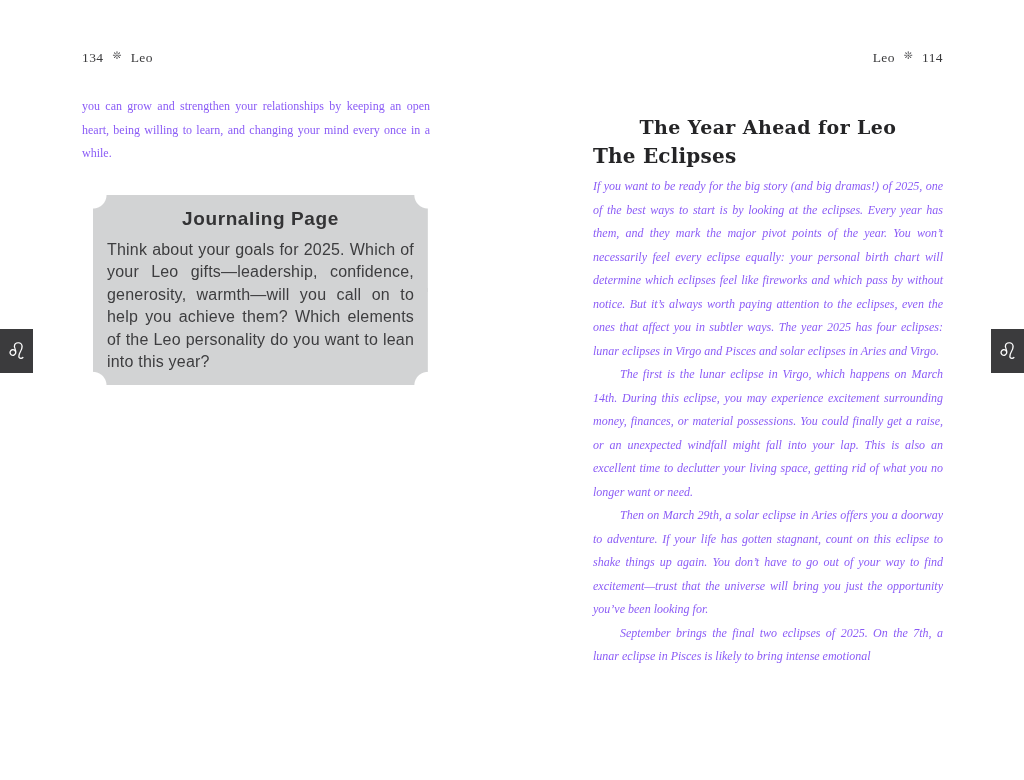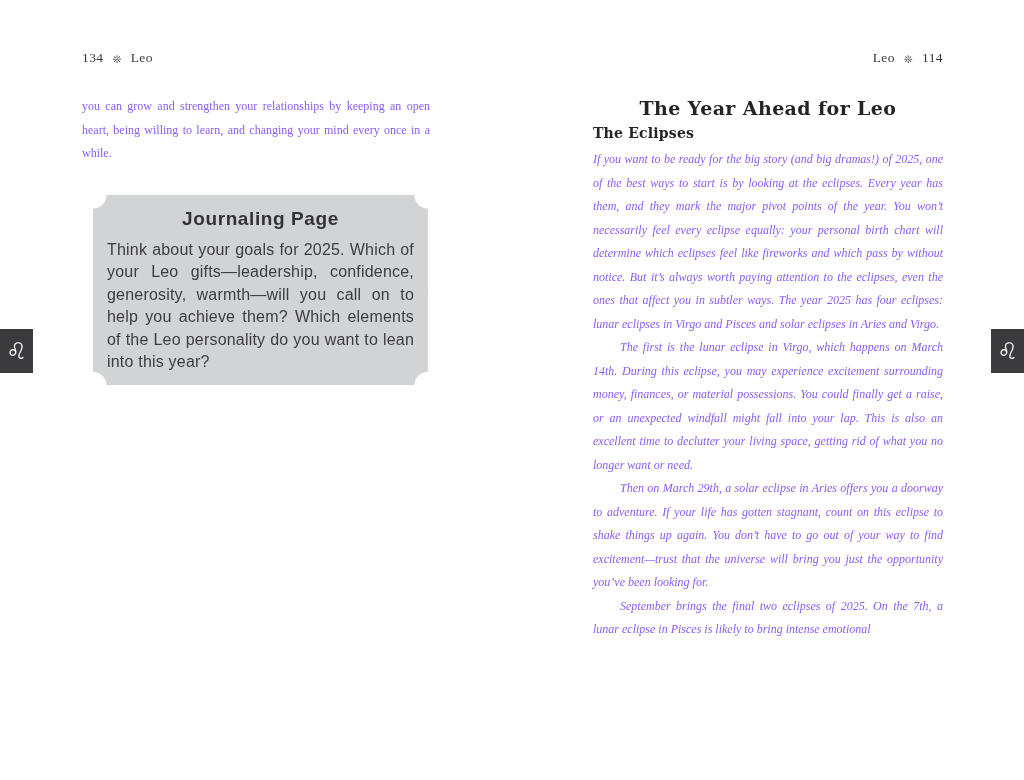--- a/index.html
+++ b/index.html
@@ -16,21 +16,21 @@
   .page { position: absolute; top: 50px; }
   .page-left  { left: 82px;  width: 348px; }
   .page-right { left: 593px; width: 350px; }
 
   
   .running-header {
     font-size: 13.5px;
     letter-spacing: 0.4px;
     color: #3a3a3c;
     display: flex;
-    align-items: flex-end;
+    align-items: flex-start;
     gap: 9px;
   }
   .running-header.right { justify-content: flex-end; }
   .ornament {
     font-family: "DejaVu Sans", sans-serif;
     font-size: 10.5px;
     color: #47474a;
     position: relative;
     top: -1px;
   }
@@ -41,33 +41,33 @@
     line-height: 23.5px;
     text-align: justify;
     color: #8b5cf6;
   }
   .page-left .body-text { margin-top: 29px; }
   .page-right .body-text { margin-top: 7px; font-style: italic; }
   .body-text p.indent { text-indent: 27px; }
 
   
   .section-title {
-    margin-top: 31px;
+    margin-top: 50px;
     text-align: center;
     font-family: "DejaVu Serif", serif;
     font-weight: 700;
     font-size: 19px;
     letter-spacing: 0.4px;
     color: #242426;
   }
   .subsection-title {
     margin-top: 6px;
     font-family: "DejaVu Serif", serif;
     font-weight: 700;
-    font-size: 14px;
+    font-size: 20px;
     letter-spacing: 0.2px;
     color: #242426;
   }
 
   
   .journal-box {
     margin-top: 29px;
     margin-left: 11px;
     width: 335px;
     min-height: 155px;

